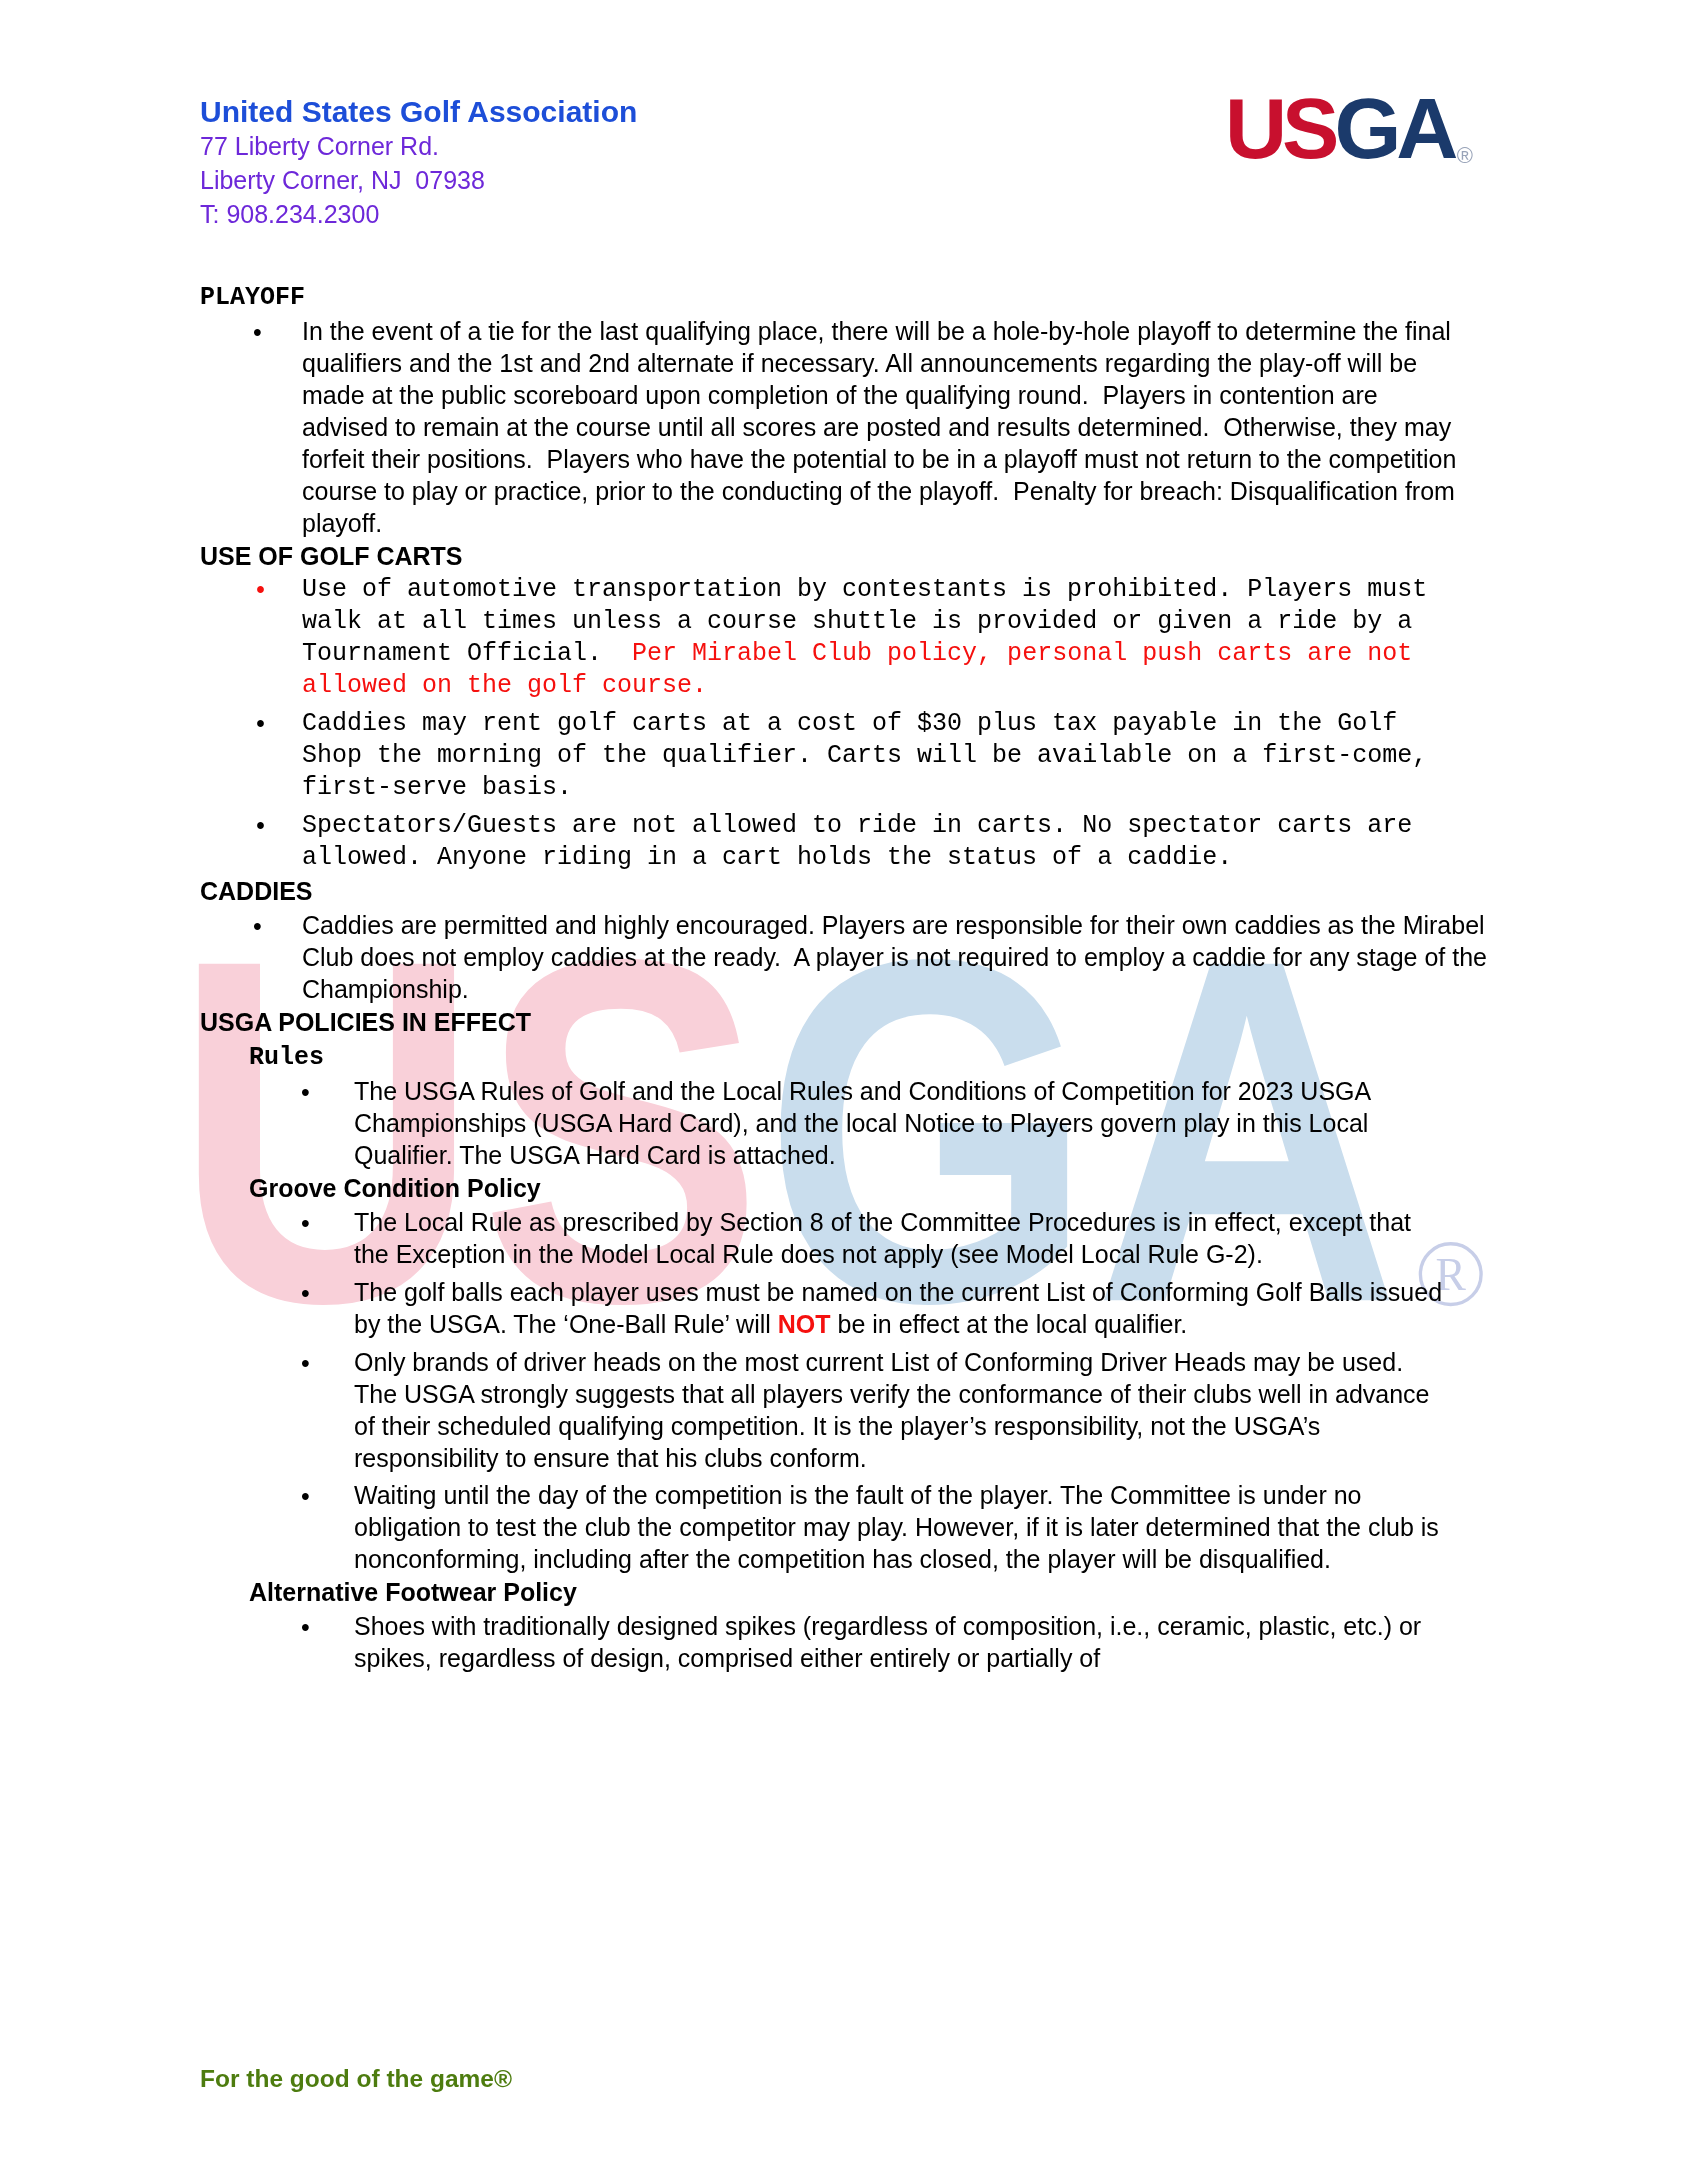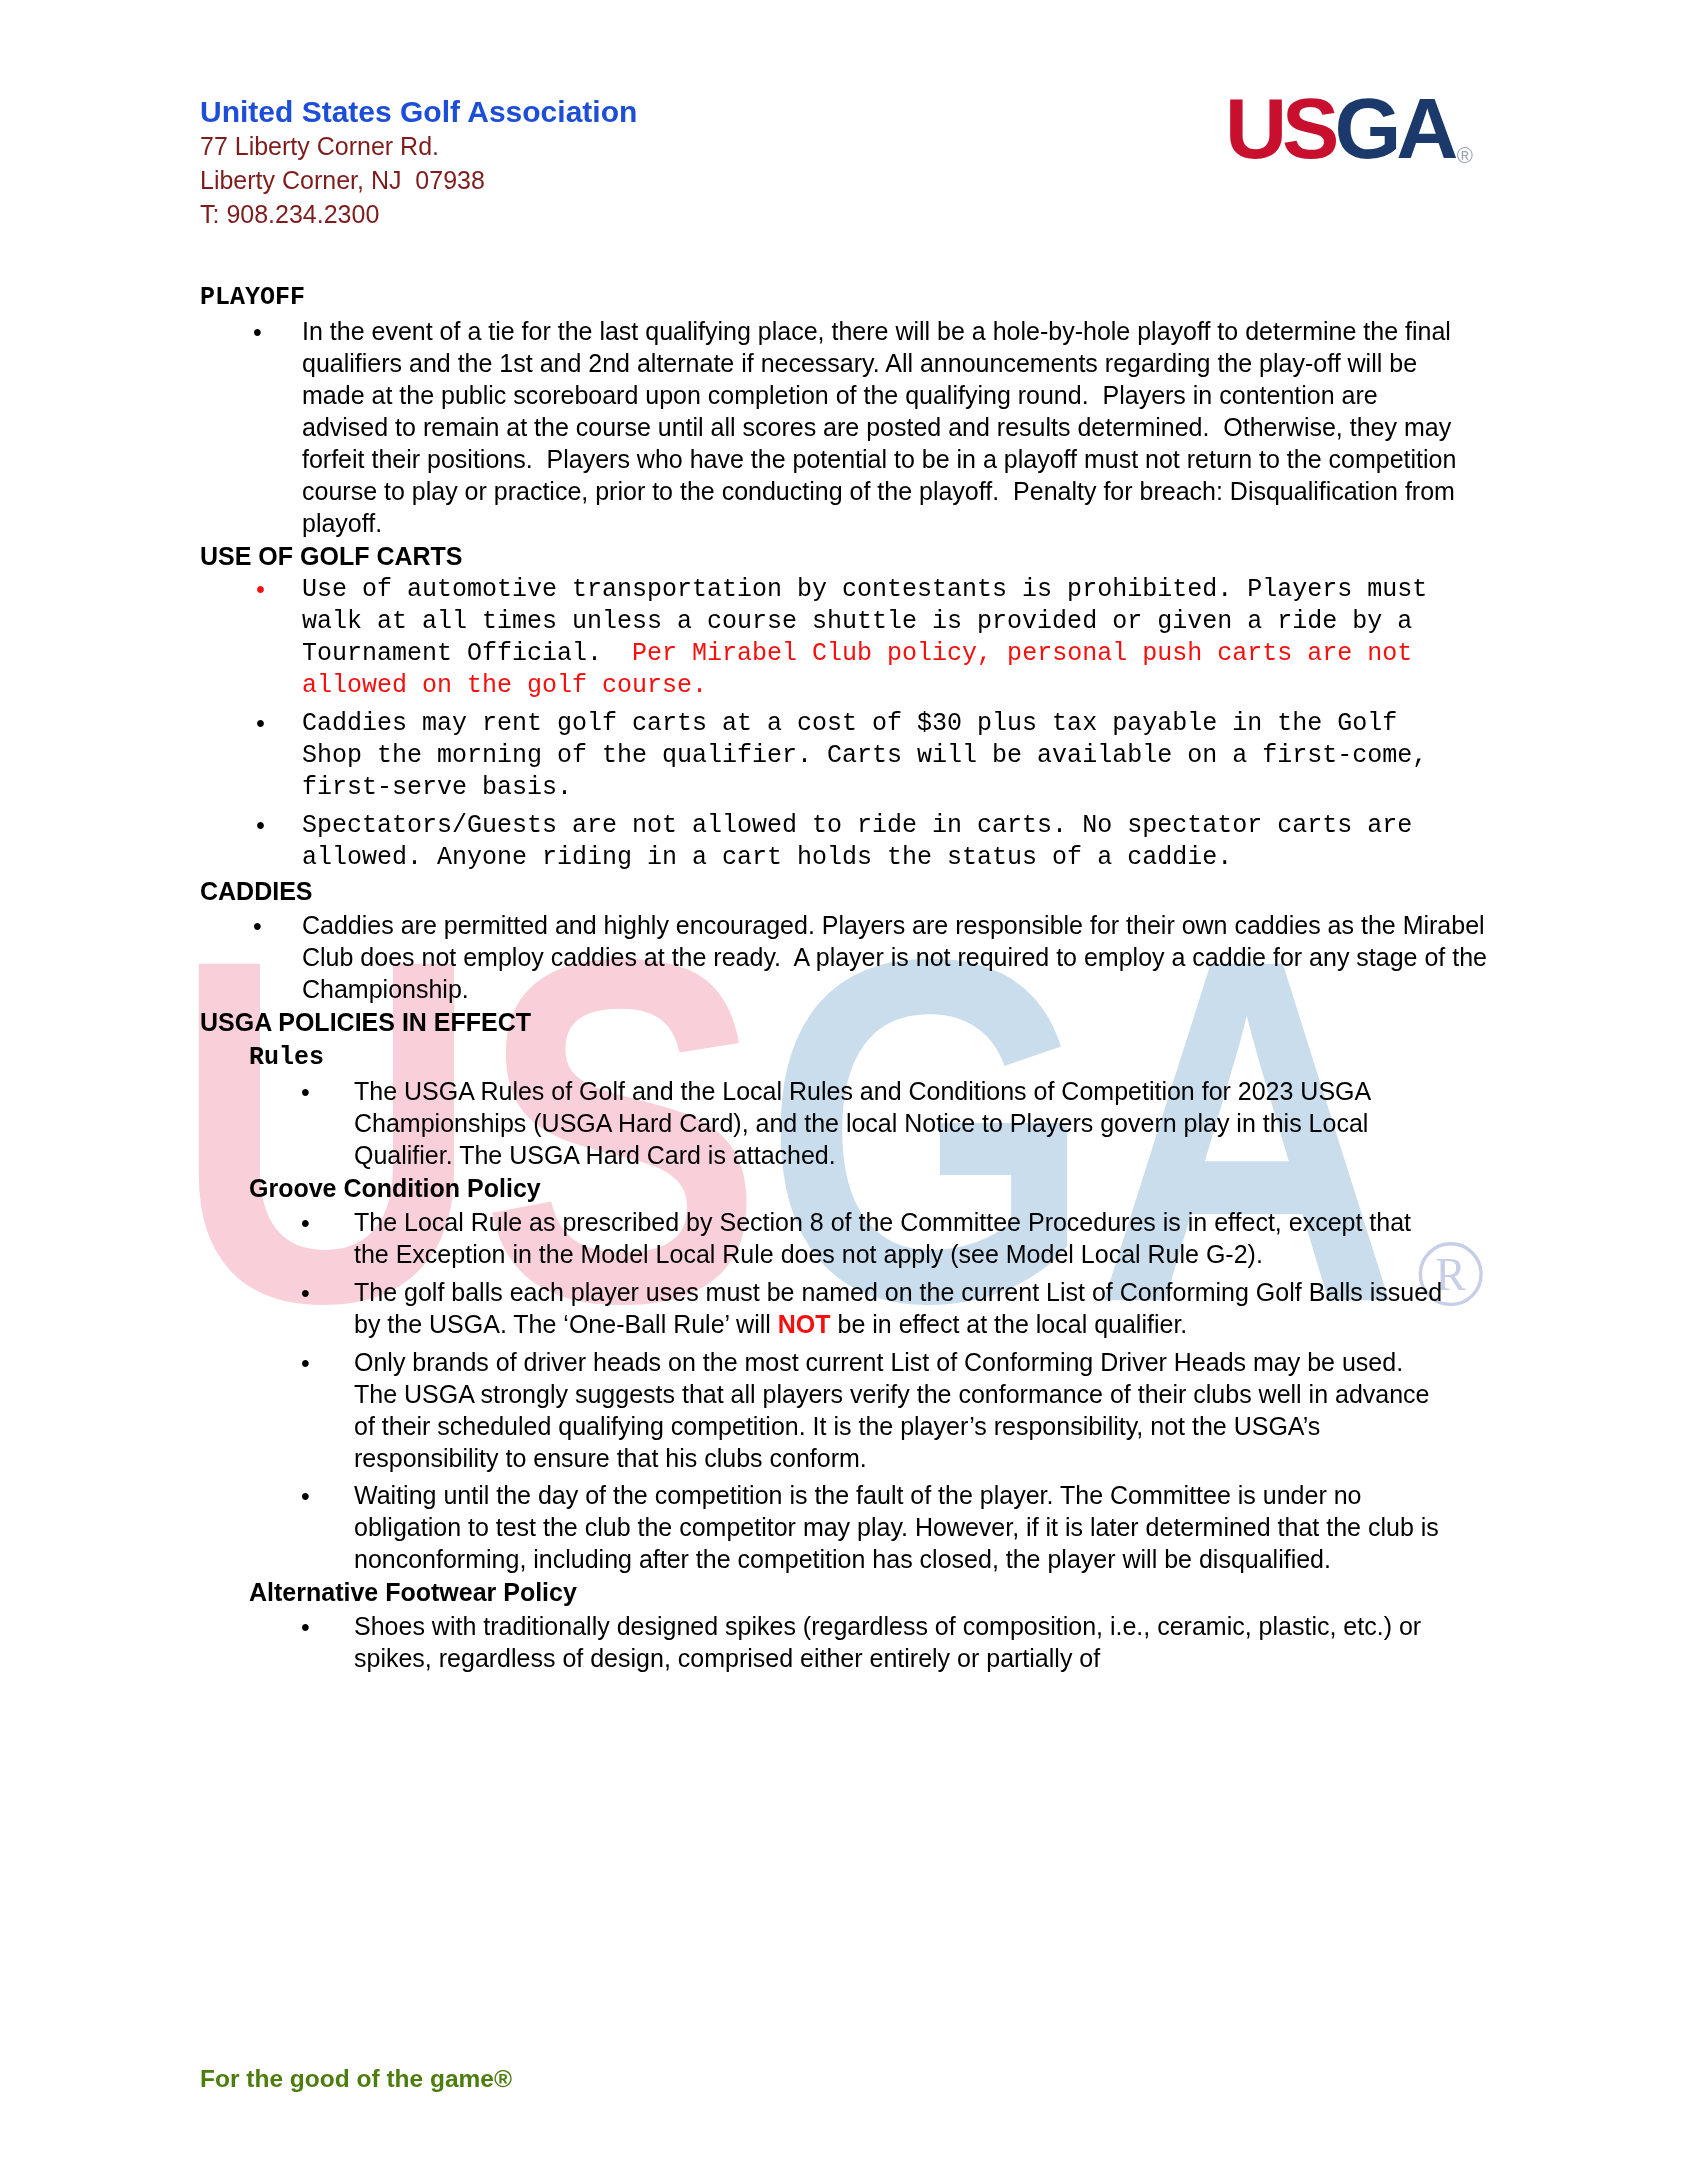--- a/index.html
+++ b/index.html
@@ -7,21 +7,21 @@
     position:relative;
     width:1687px;height:2183px;
     background:#ffffff;
     overflow:hidden;
     font-family:"Liberation Sans", sans-serif;
     color:#000;
   }
   
   .letterhead{position:absolute;left:200px;top:94px;z-index:2;}
   .org{font-weight:bold;color:#1d4ed8;font-size:30px;line-height:35px;}
-  .addr{color:#7f1d1d;font-size:25px;line-height:34px;white-space:pre-wrap;}
+  .addr{color:#6d28d9;font-size:25px;line-height:34px;white-space:pre-wrap;}
   .logo{position:absolute;left:1225px;top:84px;z-index:2;font-weight:bold;font-size:86px;line-height:88px;letter-spacing:-5px;white-space:nowrap;}
   .logo .us{color:#c8102e;}
   .logo .ga{color:#1b3a6b;}
   .logo .reg{display:inline-block;font-size:22px;letter-spacing:0;color:#98a3b8;vertical-align:baseline;position:relative;top:5px;left:3.4px;font-weight:normal;}
   
   .watermark{position:absolute;left:173px;top:947px;z-index:0;}
   
   .main{position:absolute;left:200px;top:280px;width:1367px;z-index:1;}
   h2.sec{font-size:25px;font-weight:bold;line-height:35px;margin:0;}
   h3.sub{font-size:25px;font-weight:bold;line-height:35px;margin:0 0 0 49px;}

